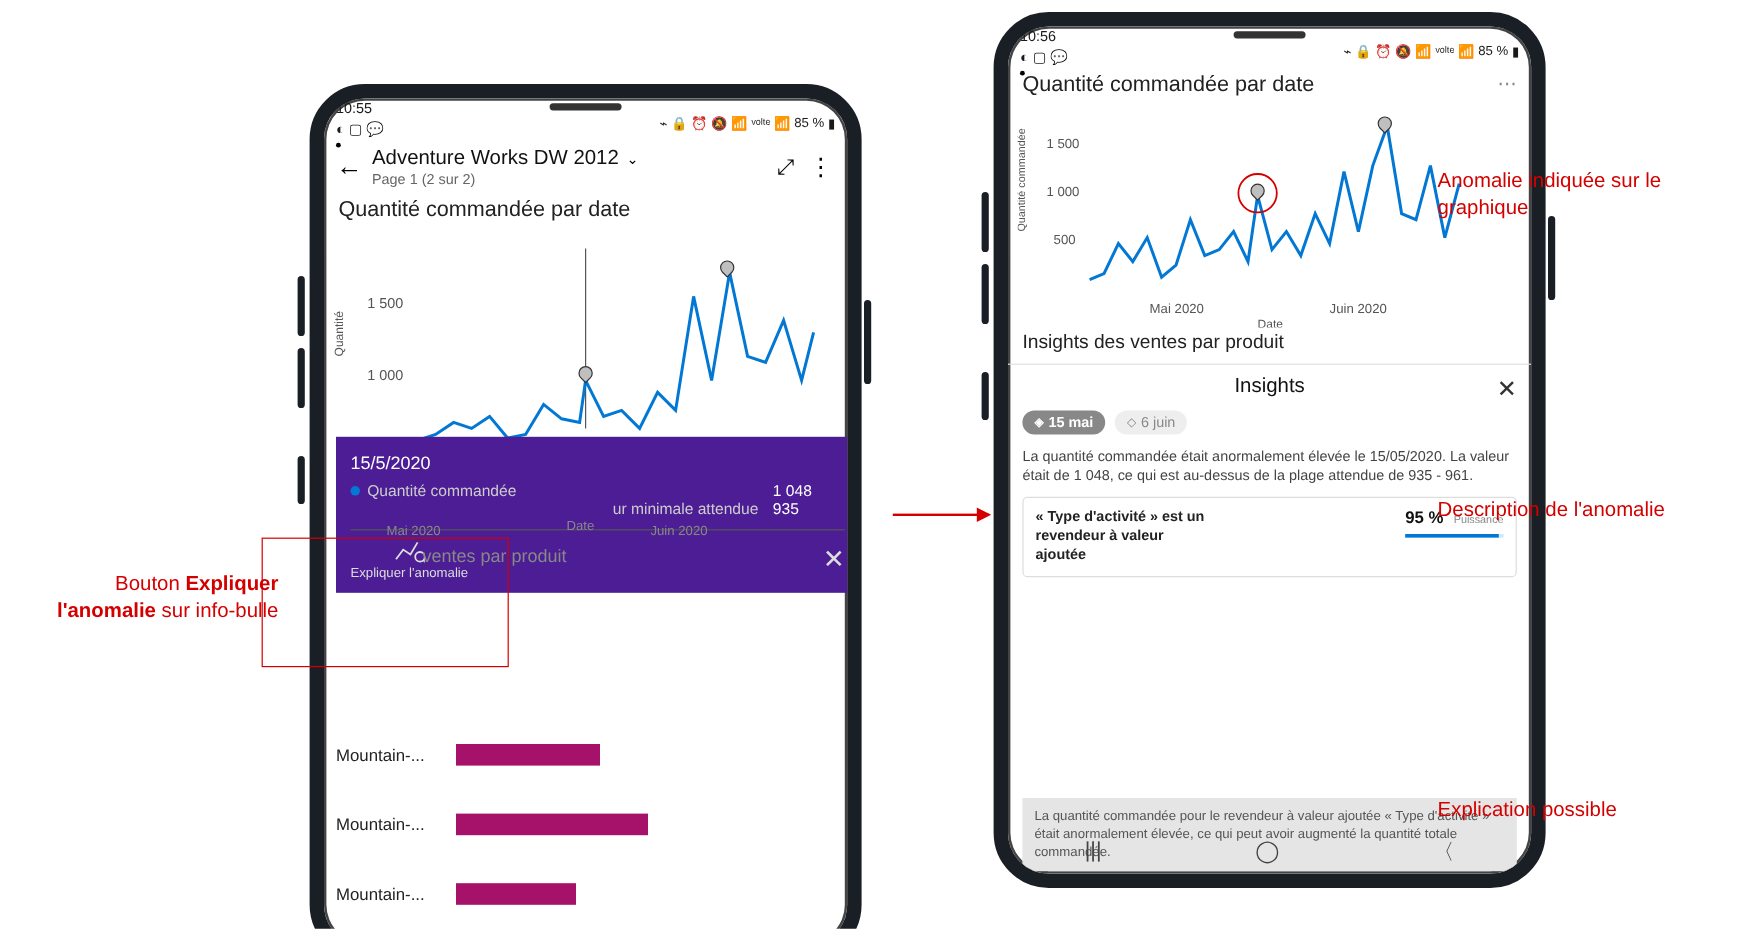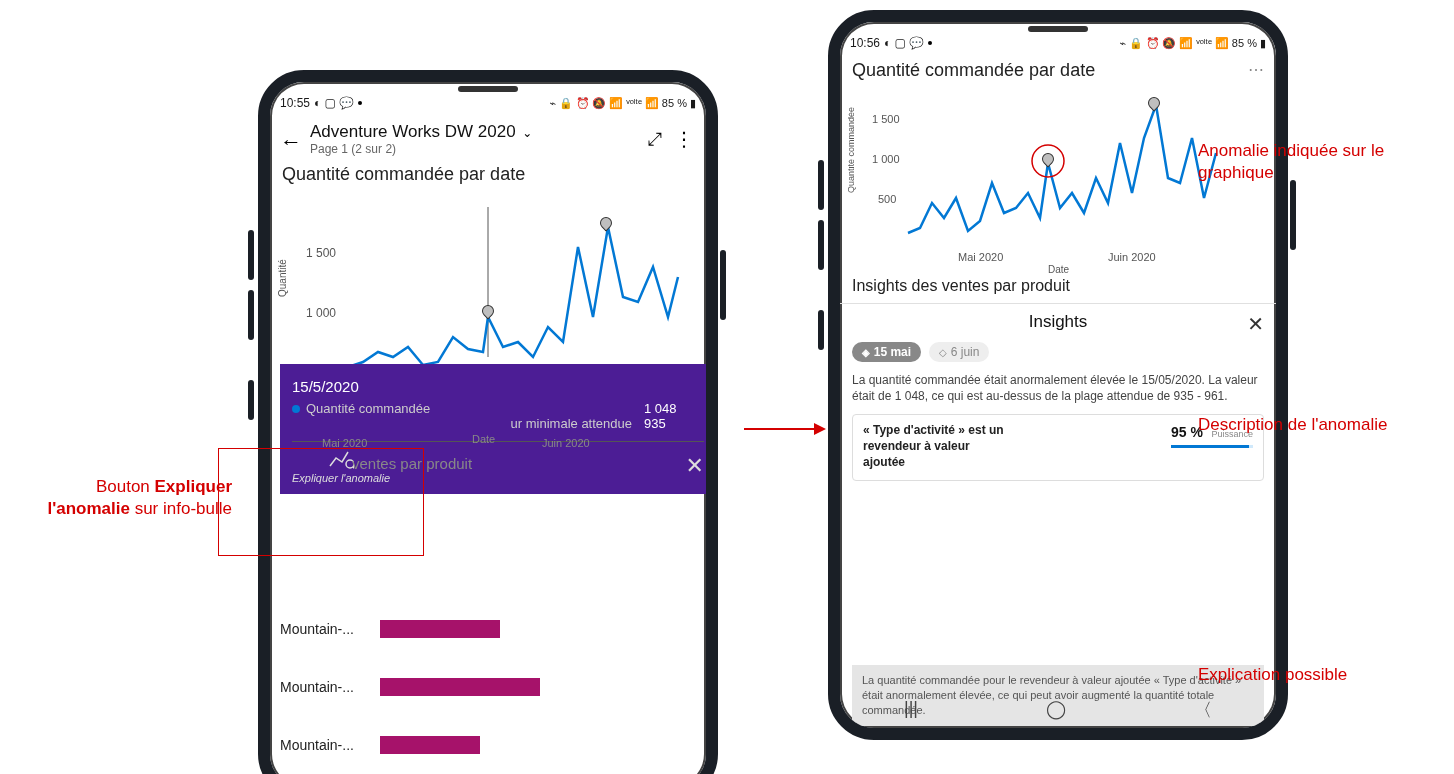--- a/index.html
+++ b/index.html
@@ -47,21 +47,21 @@
   .statusbar {
     height: 26px;
     display: flex;
     justify-content: space-between;
     align-items: center;
     padding: 0 10px;
     font-size: 12px;
     color: #1a1a1a;
     margin-top: 8px;
   }
-  .statusbar .sb-left  { display: flex; align-items: center; gap: 4px; }
+  .statusbar .sb-left  { display: flex; gap: 4px; flex-direction: column; }
   .statusbar .sb-right { display: flex; align-items: center; gap: 3px; font-size: 11px;}
   .icon-dot { width: 4px; height: 4px; background:#000; border-radius:50%; }
 
   
   .app-header {
     display: flex;
     align-items: center;
     gap: 8px;
     padding: 6px 10px 4px 10px;
   }
@@ -105,21 +105,21 @@
   .tt-footer {
     border-top:1px solid #555;
     margin-top:10px;
     padding-top:6px;
     display:flex;
     align-items:center;
     justify-content:space-between;
   }
   .tt-explain {
     display:flex; flex-direction:column; align-items:center;
-    font-size: 11px; color:#ddd;font-style:italic;
+    font-size: 11px; color:#ddd;
   }
   .tt-explain svg { margin-bottom:2px;}
   .tt-close { font-size: 22px; color:#ddd; }
 
   
   .bars-bg {
     position:absolute;
     left:10px; right:10px;
     top: 340px;
     font-size:13px; color:#333;
@@ -251,21 +251,21 @@
       <span>⌁ 🔒 ⏰ 🔕 📶 ᵛᵒˡᵗᵉ 📶</span>
       <span>85 %</span>
       <span>▮</span>
     </div>
   </div>
 
   <div class="app-header">
     <span class="back-arrow">←</span>
     <div class="app-header-texts">
       <div>
-        <span class="app-title">Adventure Works DW 2020</span>
+        <span class="app-title">Adventure Works DW 2012</span>
         <span class="chev-down">⌄</span>
       </div>
       <div class="app-subtitle">Page 1 (2 sur 2)</div>
     </div>
     <span class="expand-icon">⤢</span>
     <span class="more-icon">⋮</span>
   </div>
 
   <div class="chart-title">Quantité commandée par date</div>
 

